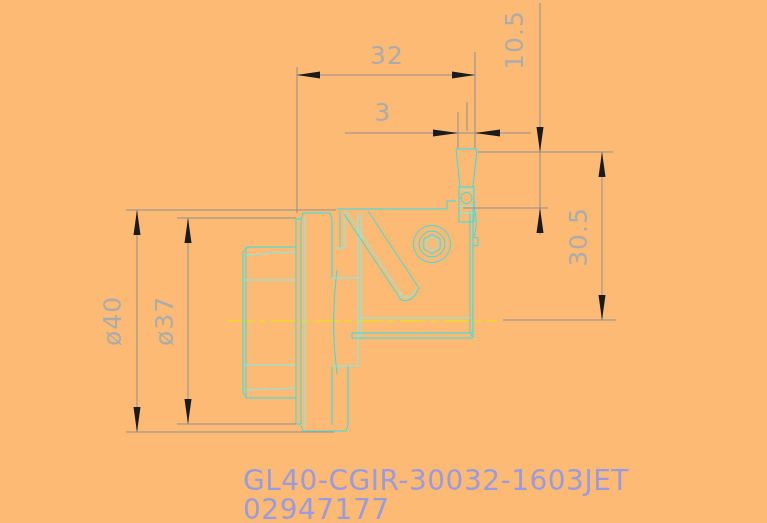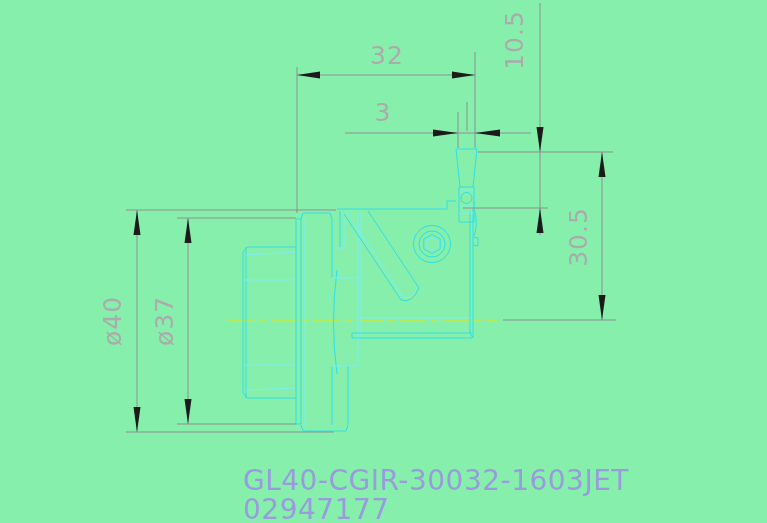--- a/index.html
+++ b/index.html
@@ -1,16 +1,16 @@
 <!DOCTYPE html>
 <html><head>
 <meta charset="utf-8">
 <style>
   html,body{margin:0;padding:0;background:#ffffff;}
-  .stage{position:relative;width:767px;height:523px;background:#86efac;overflow:hidden;
+  .stage{position:relative;width:767px;height:523px;background:#fdba74;overflow:hidden;
          font-family:"DejaVu Sans", sans-serif;}
   svg{position:absolute;left:0;top:0;}
   .part   {stroke:#2edfe9;stroke-width:1;fill:none;}
   .partthin{stroke:#7deef2;stroke-width:1;fill:none;}
   .dimline{stroke:#8f8f8f;stroke-width:1;fill:none;}
   .arrow  {fill:#1b1b1b;stroke:none;}
   .center {stroke:#e8e800;stroke-width:1.2;fill:none;stroke-dasharray:26 5 7 5;}
   .dimtext{fill:#ababab;font-size:25px;letter-spacing:1px;}
   .idtext {fill:#9a9ade;font-size:28px;letter-spacing:0.5px;}
 </style>

